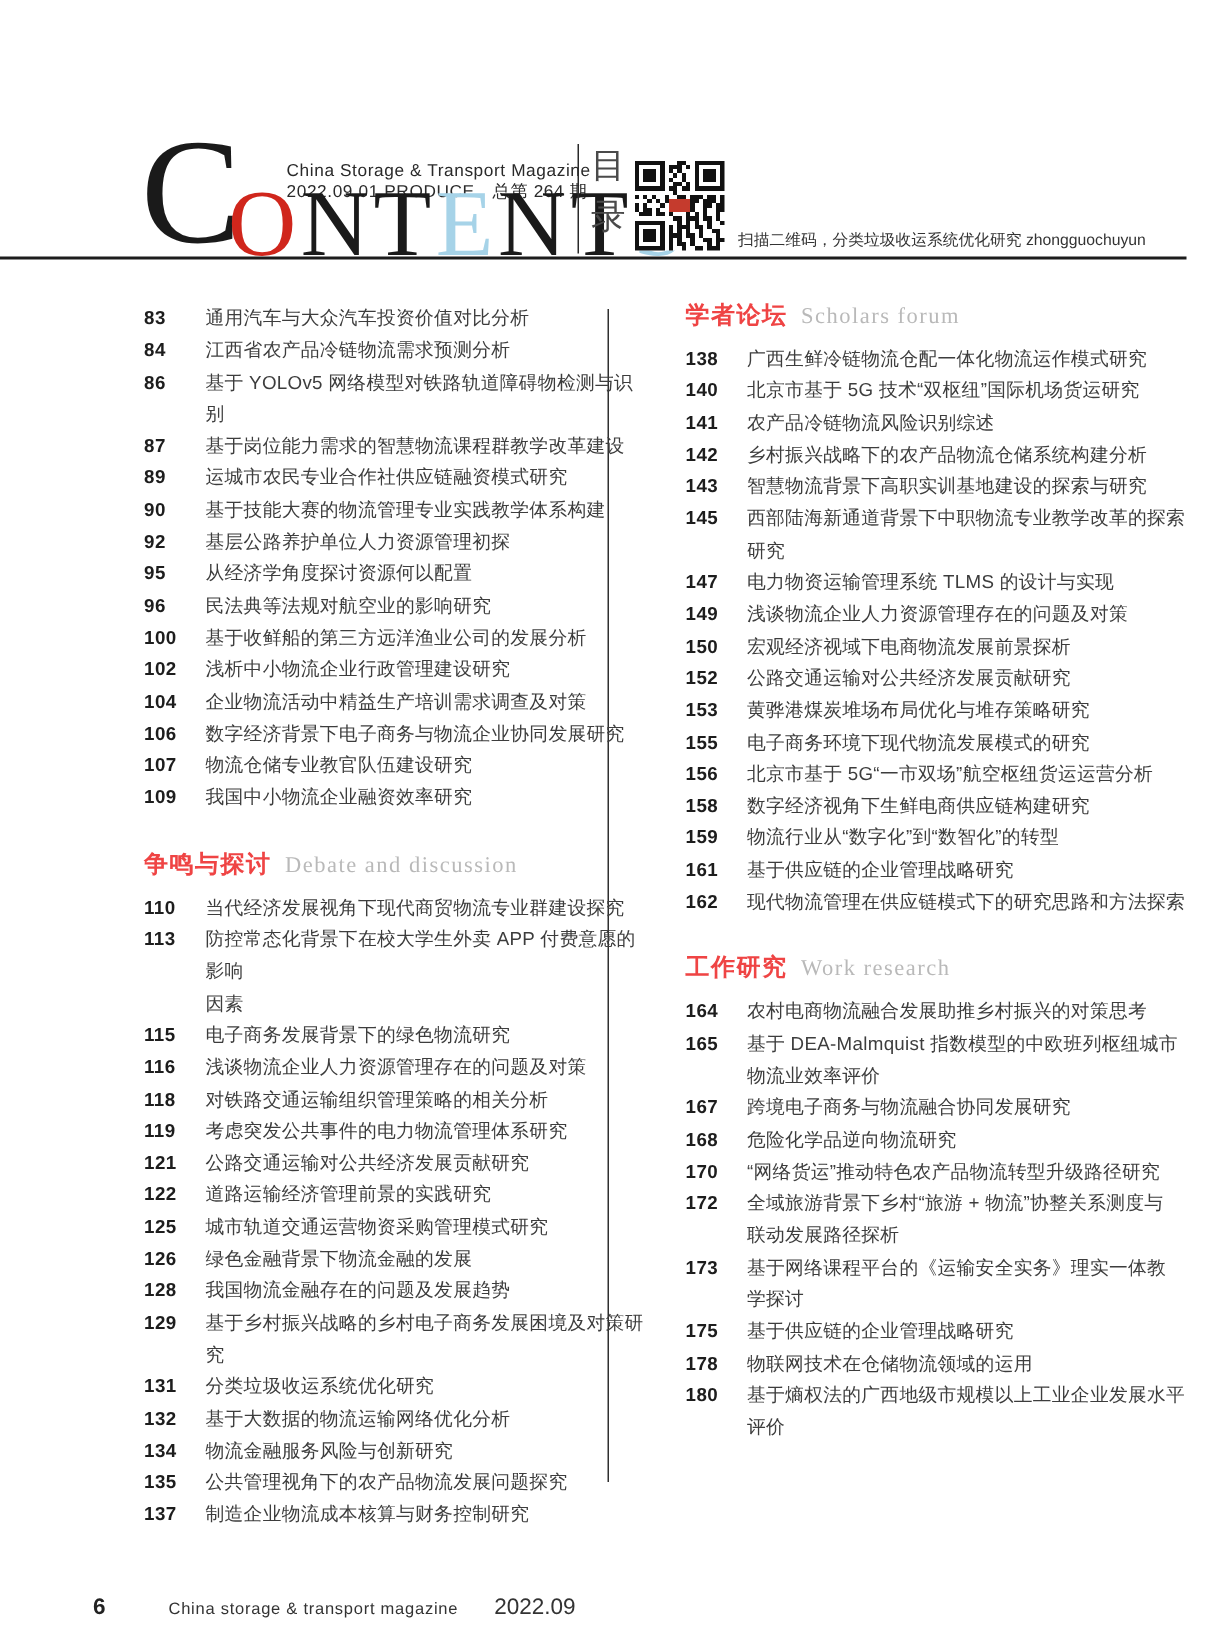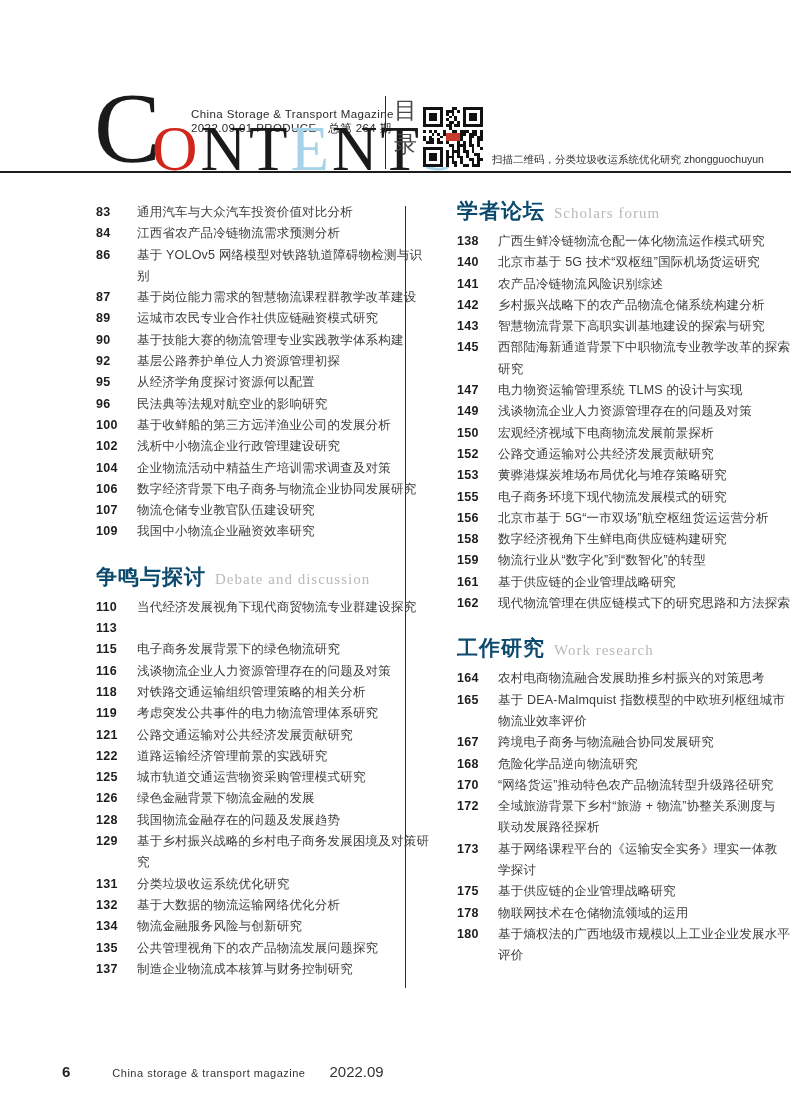--- a/index.html
+++ b/index.html
@@ -32,21 +32,21 @@
   
   .col-divider{position:absolute; left:405px; top:206px; width:1px; height:782px; background:#2f2f2f;}
   .col{position:absolute; top:202px;margin-left:36px;}
   .col-left{left:60px; width:336px;}
   .col-right{left:421px; top:200px; width:352px;}
   .toc-item{display:flex; font-size:12.5px; line-height:21.3px;}
   .toc-num{width:41px; flex-shrink:0; font-weight:bold; color:#1d1d1d; letter-spacing:0.3px;}
   .toc-title{color:#3d3d3d; white-space:pre-line; letter-spacing:0.2px;}
   .sec-head{margin:23px 0 7px 0; line-height:22px; white-space:nowrap;}
   .sec-head:first-child{margin-top:0;}
-  .sec-zh{color:#0c4a6e; font-weight:bold; font-size:21px; letter-spacing:1px;}
+  .sec-zh{color:#ef4444; font-weight:bold; font-size:16px; letter-spacing:1px;}
   .sec-en{font-family:"Liberation Serif", serif; color:#b9b9b9; font-size:15px; margin-left:9px; letter-spacing:1px;}
   
   .footer{position:absolute; left:62px; top:1063px; display:flex; align-items:baseline;}
   .footer .pnum{font-size:15px; font-weight:bold; color:#222;}
   .footer .mag{font-size:11px; color:#333; margin-left:42px; letter-spacing:0.5px;}
   .footer .issue{font-size:15px; color:#333; margin-left:24px;}
 </style>
 </head>
 <body>
 
@@ -302,20 +302,22 @@
     </div>
     <div>
       <div class="toc-item">
         <div class="toc-num">110</div>
         <div class="toc-title">当代经济发展视角下现代商贸物流专业群建设探究</div>
       </div>
 
 
       <div class="toc-item">
         <div class="toc-num">113</div>
+        <div class="toc-title">防控常态化背景下在校大学生外卖 APP 付费意愿的影响
+因素</div>
       </div>
 
       <div class="toc-item">
         <div class="toc-num">115</div>
         <div class="toc-title">电子商务发展背景下的绿色物流研究</div>
       </div>
 
       <div class="toc-item">
         <div class="toc-num">116</div>
         <div class="toc-title">浅谈物流企业人力资源管理存在的问题及对策</div>

